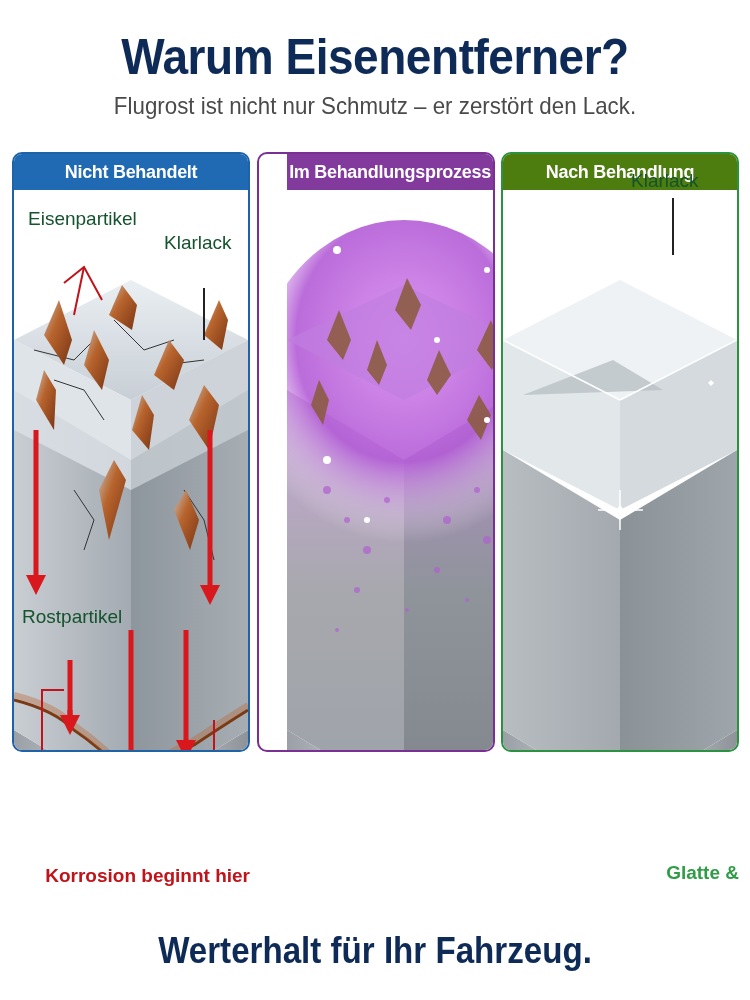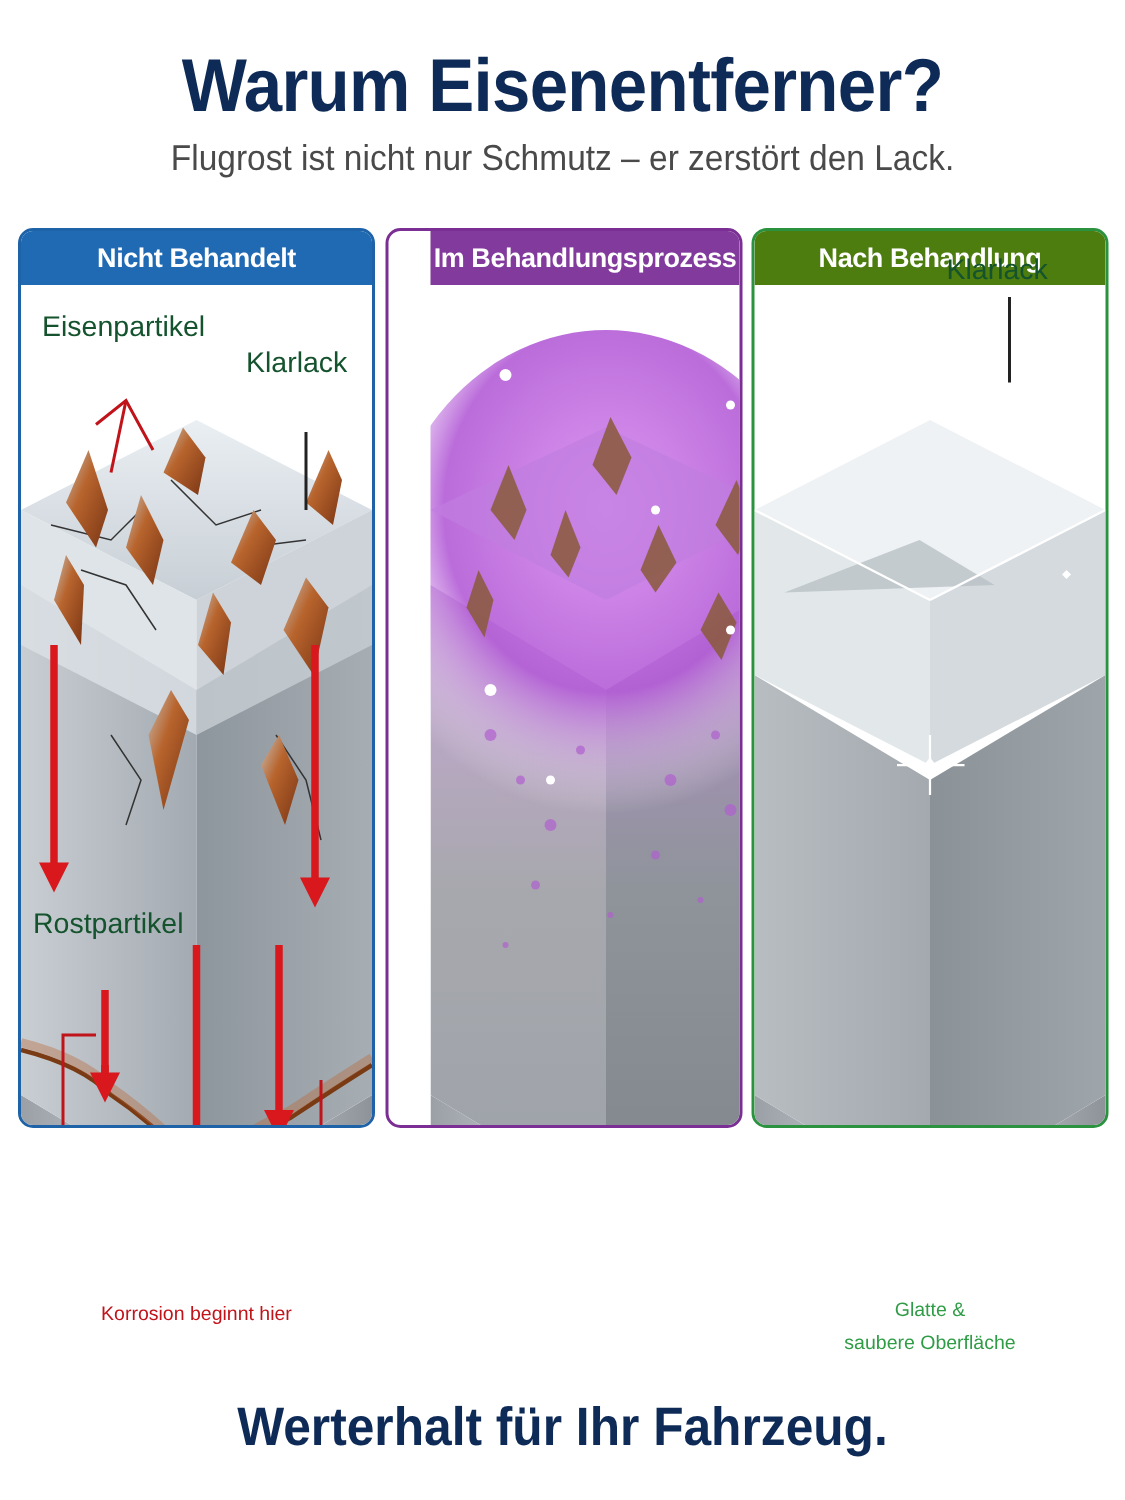--- a/index.html
+++ b/index.html
@@ -29,22 +29,22 @@
   .p1 { left: 12px; border-color: #1e63a8; }
   .p1 .panel-header { background: #1f6ab3; }
   .p2 { left: 257px; border-color: #7b2f94; padding-left: 28px; }
   .p2 .panel-header { background: #823a9c; }
   .p3 { left: 501px; border-color: #2b933f; }
   .p3 .panel-header { background: #4d7c0f; }
 
   .lbl { position: absolute; font-size: 19px; color: #14532d; white-space: nowrap; }
 
   .caption {
-    position: absolute; top: 862px; text-align: center; font-weight: 400;
-    font-size: 13px; line-height: 22px;
+    position: absolute; top: 862px; text-align: right; font-weight: 700;
+    font-size: 19px; line-height: 22px;
   }
   .cap1 { left: 12px; width: 238px; color: #c0131a; top: 865px; }
   .cap2 { left: 257px; width: 238px; color: #84369c; }
   .cap3 { left: 501px; width: 238px; color: #2f9c46; }
 
   .footer {
     position: absolute; left: 0; top: 930px; width: 750px; text-align: center;
     font-size: 36px; font-weight: 700; color: #0e2a57; transform: scaleX(0.92);
   }
   svg { display: block; }
@@ -260,16 +260,15 @@
     </svg>
     <div class="lbl" style="left:128px; top:-20px;">Klarlack</div>
   </div>
 </div>
 
 <div class="caption cap1">Korrosion beginnt hier</div>
 <div class="caption cap2">
 </div>
 <div class="caption cap3">
   <div>Glatte &amp;</div>
-  <div>saubere Oberfläche</div>
 </div>
 
 <div class="footer">Werterhalt für Ihr Fahrzeug.</div>
 
 </body></html>

